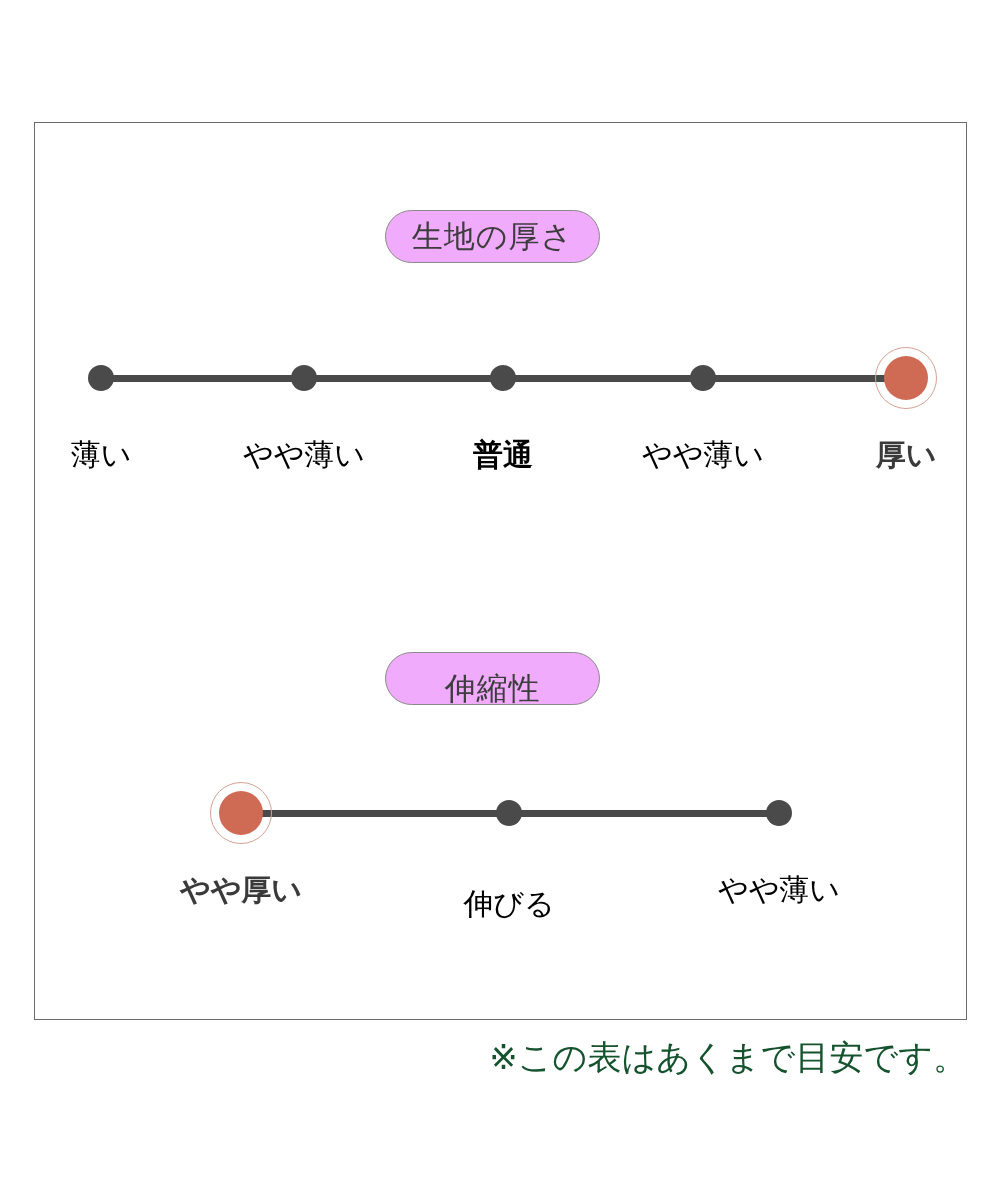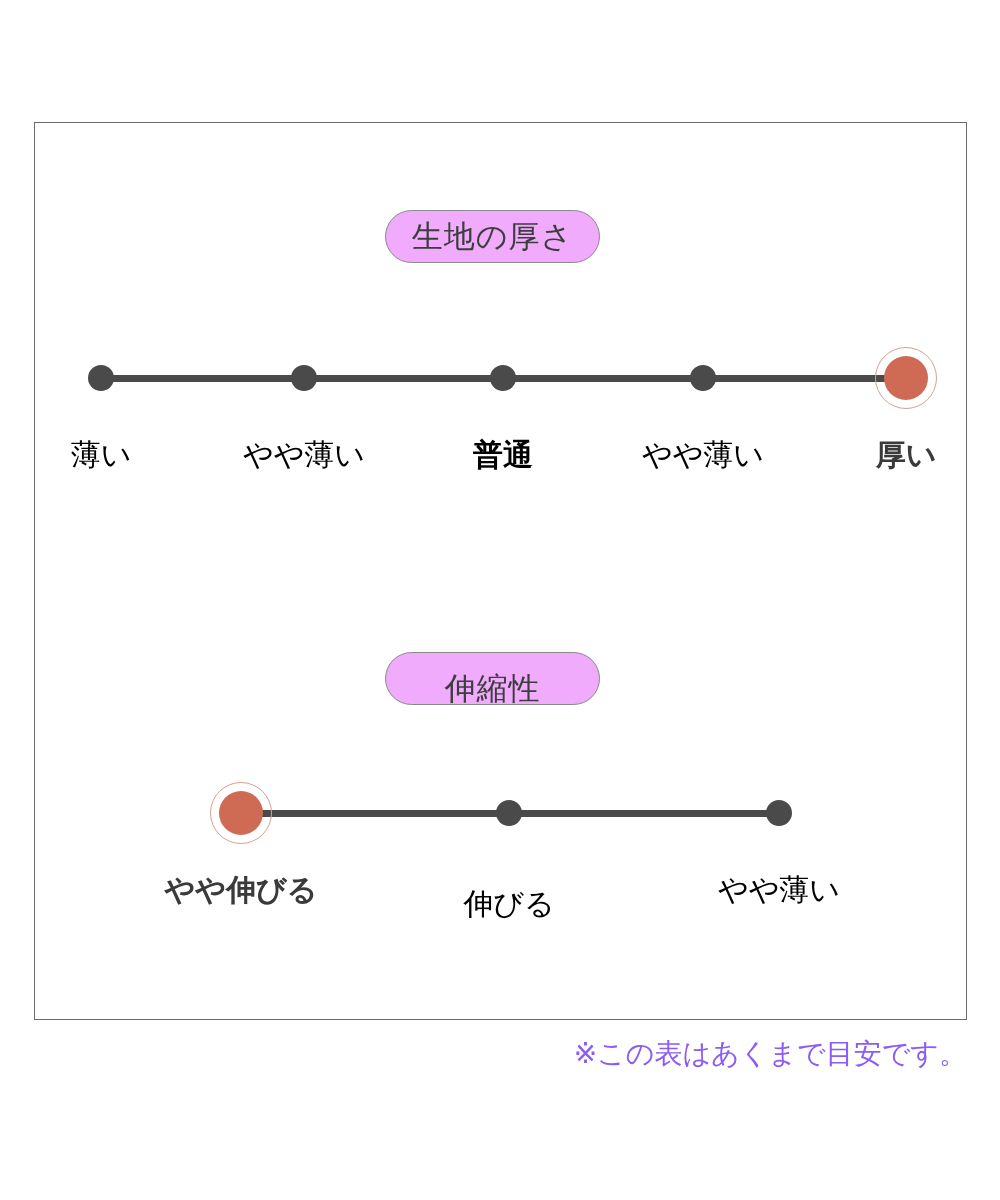--- a/index.html
+++ b/index.html
@@ -107,22 +107,22 @@
   .node.active .node-label {
     font-weight: bold;
     color: #3a3a3a;
   }
 
   
   #footnote {
     position: absolute;
     right: 33px;
     top: 1040px;
-    font-size: 28px;
-    color: #8b5cf6;
+    font-size: 34px;
+    color: #14532d;
     line-height: 1;
     white-space: nowrap;
   }
 </style>
 </head>
 <body>
 
 <div id="panel"></div>
 
 <div class="pill" id="pill-1" style="left:385px; top:210px; width:215px;">
@@ -166,21 +166,21 @@
 <div class="pill" id="pill-2" style="left:385px; top:652px; width:215px;align-items:flex-end;">
   <span class="pill-label">伸縮性</span>
 </div>
 
 <div class="scale" id="scale-2" style="left:0px; top:813px; width:1000px;">
   <div class="scale-track" style="left:241px; width:538px; top:-3px;"></div>
 
   <div class="node active" style="left:241px;">
     <div class="ring"></div>
     <div class="dot"></div>
-    <div class="node-label" style="top:62px;">やや伸びる</div>
+    <div class="node-label" style="top:62px;">やや厚い</div>
   </div>
 
   <div class="node" style="left:509px;">
 
     <div class="dot"></div>
     <div class="node-label" style="top:76px;">伸びる</div>
   </div>
 
   <div class="node" style="left:779px;">
 

